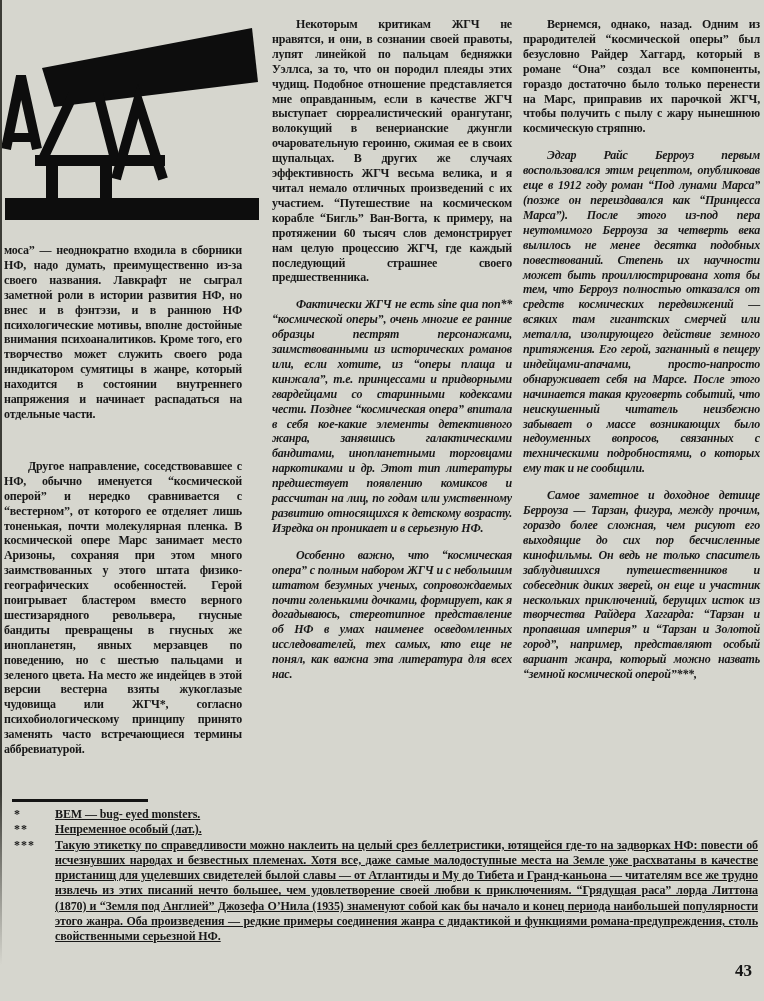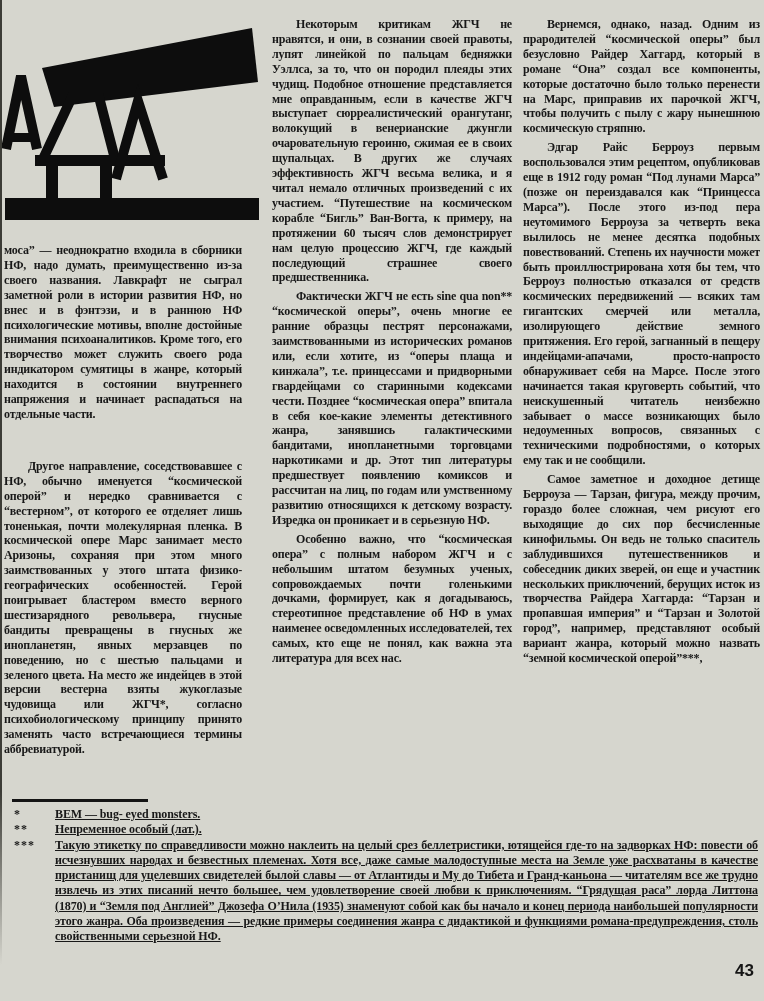--- a/index.html
+++ b/index.html
@@ -16,32 +16,32 @@
   .col{
     position:absolute;text-align:justify;font-weight:bold;
     font-size:12px;line-height:14.9px;letter-spacing:-0.2px;
   }
   .col p{margin:0;text-indent:24px;}
   .col p.noindent{text-indent:0;}
   .col1{left:4px;top:243px;width:238px;}
   .col1 p + p{margin-top:37px;}
   .col2{left:272px;top:17px;width:240px;}
   .col3{left:523px;top:17px;width:237px;}
-  .col2 p + p,.col3 p + p{margin-top:4px;}
+  .col2 p + p,.col3 p + p{margin-top:12px;font-style:italic;}
   .fn-rule{position:absolute;left:12px;top:799px;width:136px;height:3px;background:#141414;}
   .footnotes{
     position:absolute;left:14px;top:807px;width:744px;
     font-weight:bold;font-size:12px;line-height:15.3px;color:#181818;
   }
   .fn{display:flex;}
   .fn-marker{flex:0 0 41px;letter-spacing:1px;}
   .fn-text{flex:1;text-align:justify;letter-spacing:-0.1px;text-decoration:underline;}
   .page-number{
     position:absolute;left:735px;top:961px;
-    font-family:Liberation Sans, sans-serif;font-weight:bold;font-size:17px;color:#151515;
+    font-family:Liberation Serif, serif;font-weight:bold;font-size:17px;color:#151515;
   }
 </style>
 </head>
 <body>
 
 <div class="page">
 
   <div class="edge-line"></div>
 
   <div class="logo">
@@ -69,21 +69,21 @@
     <p>Другое направление, соседствовавшее с НФ, обычно именуется “космической оперой” и нередко сравнивается с “вестерном”, от которого ее отделяет лишь тоненькая, почти молекулярная пленка. В космической опере Марс занимает место Аризоны, сохраняя при этом много заимствованных у этого штата физико-географических особенностей. Герой поигрывает бластером вместо верного шестизарядного револьвера, гнусные бандиты превращены в гнусных же инопланетян, явных мерзавцев по поведению, но с шестью пальцами и зеленого цвета. На место же индейцев в этой версии вестерна взяты жукоглазые чудовища или ЖГЧ*, согласно психобиологическому принципу принято заменять часто встречающиеся термины аббревиатурой.</p>
   </div>
 
   <div class="col col2">
     <p>Некоторым критикам ЖГЧ не нравятся, и они, в сознании своей правоты, лупят линейкой по пальцам бедняжки Уэллса, за то, что он породил плеяды этих чудищ. Подобное отношение представляется мне оправданным, если в качестве ЖГЧ выступает сюрреалистический орангутанг, волокущий в венерианские джунгли очаровательную героиню, сжимая ее в своих щупальцах. В других же случаях эффективность ЖГЧ весьма велика, и я читал немало отличных произведений с их участием. “Путешествие на космическом корабле “Бигль” Ван-Вогта, к примеру, на протяжении 60 тысяч слов демонстрирует нам целую процессию ЖГЧ, где каждый последующий страшнее своего предшественника.</p>
     <p>Фактически ЖГЧ не есть sine qua non** “космической оперы”, очень многие ее ранние образцы пестрят персонажами, заимствованными из исторических романов или, если хотите, из “оперы плаща и кинжала”, т.е. принцессами и придворными гвардейцами со старинными кодексами чести. Позднее “космическая опера” впитала в себя кое-какие элементы детективного жанра, занявшись галактическими бандитами, инопланетными торговцами наркотиками и др. Этот тип литературы предшествует появлению комиксов и рассчитан на лиц, по годам или умственному развитию относящихся к детскому возрасту. Изредка он проникает и в серьезную НФ.</p>
     <p>Особенно важно, что “космическая опера” с полным набором ЖГЧ и с небольшим штатом безумных ученых, сопровождаемых почти голенькими дочками, формирует, как я догадываюсь, стереотипное представление об НФ в умах наименее осведомленных исследователей, тех самых, кто еще не понял, как важна эта литература для всех нас.</p>
   </div>
 
   <div class="col col3">
-    <p>Вернемся, однако, назад. Одним из прародителей “космической оперы” был безусловно Райдер Хаггард, который в романе “Она” создал все компоненты, которые достаточно было только перенести на Марс, приправив их парочкой ЖГЧ, чтобы получить с пылу с жару нынешнюю космическую стряпню.</p>
+    <p>Вернемся, однако, назад. Одним из прародителей “космической оперы” был безусловно Райдер Хаггард, который в романе “Она” создал все компоненты, гораздо достаточно было только перенести на Марс, приправив их парочкой ЖГЧ, чтобы получить с пылу с жару нынешнюю космическую стряпню.</p>
     <p>Эдгар Райс Берроуз первым воспользовался этим рецептом, опубликовав еще в 1912 году роман “Под лунами Марса” (позже он переиздавался как “Принцесса Марса”). После этого из-под пера неутомимого Берроуза за четверть века вылилось не менее десятка подобных повествований. Степень их научности может быть проиллюстрирована хотя бы тем, что Берроуз полностью отказался от средств космических передвижений — всяких там гигантских смерчей или металла, изолирующего действие земного притяжения. Его герой, загнанный в пещеру индейцами-апачами, просто-напросто обнаруживает себя на Марсе. После этого начинается такая круговерть событий, что неискушенный читатель неизбежно забывает о массе возникающих было недоуменных вопросов, связанных с техническими подробностями, о которых ему так и не сообщили.</p>
     <p>Самое заметное и доходное детище Берроуза — Тарзан, фигура, между прочим, гораздо более сложная, чем рисуют его выходящие до сих пор бесчисленные кинофильмы. Он ведь не только спаситель заблудившихся путешественников и собеседник диких зверей, он еще и участник нескольких приключений, берущих исток из творчества Райдера Хаггарда: “Тарзан и пропавшая империя” и “Тарзан и Золотой город”, например, представляют особый вариант жанра, который можно назвать “земной космической оперой”***,</p>
   </div>
 
   <div class="fn-rule"></div>
 
   <div class="footnotes">
     <div class="fn">
       <span class="fn-marker">*</span>
       <span class="fn-text">BEM — bug- eyed monsters.</span>

